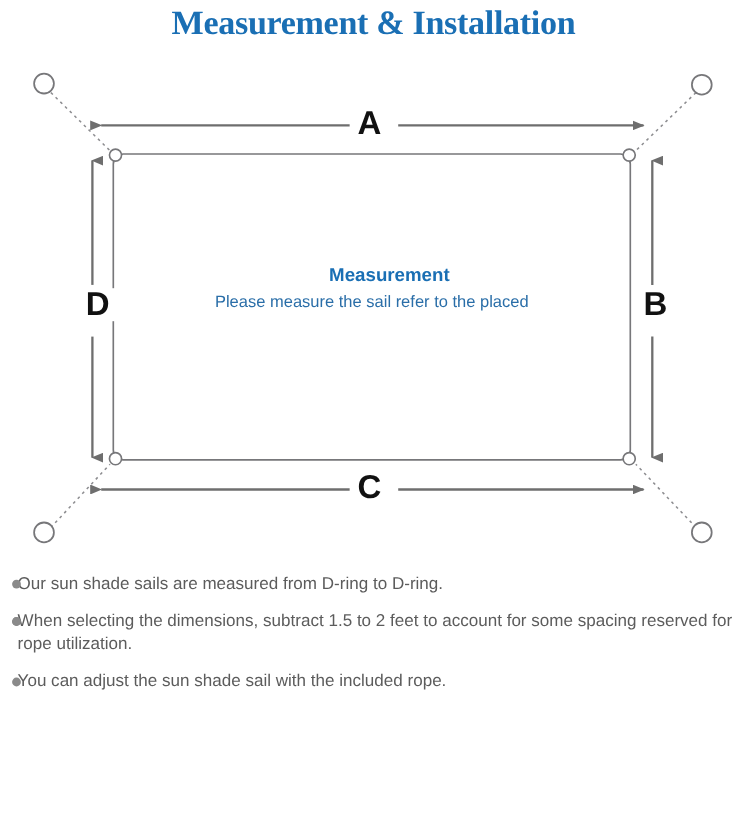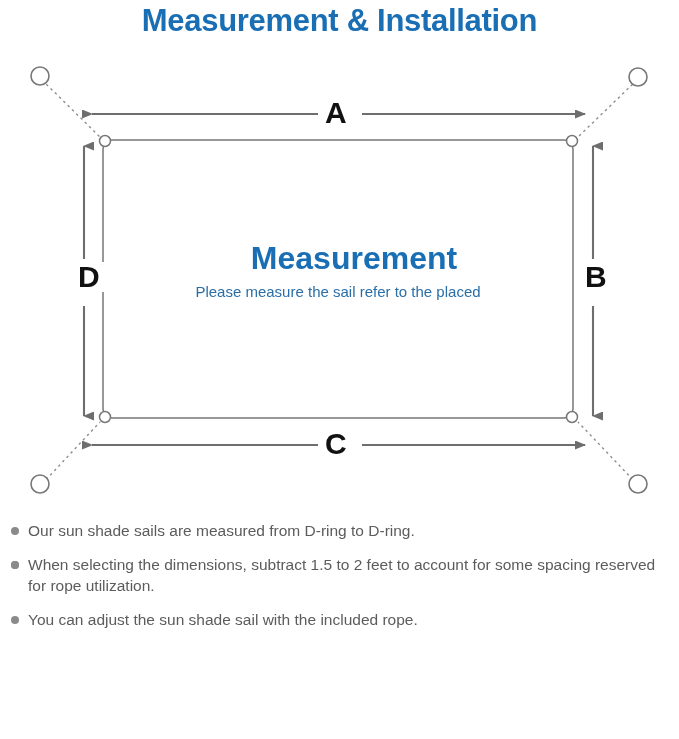--- a/index.html
+++ b/index.html
@@ -22,20 +22,21 @@
     top: 0;
     width: 679px;
     height: 42px;
     line-height: 42px;
     text-align: center;
     font-size: 31px;
     font-weight: bold;
     color: #1a6fb4;
     letter-spacing: -0.3px;
     white-space: nowrap;
+    font-family: Liberation Serif, serif;
   }
 
   
   #diagram {
     position: absolute;
     left: 0;
     top: 44px;
     width: 679px;
     height: 470px;
   }
@@ -61,21 +62,21 @@
 
   
   #center-block {
     position: absolute;
     left: 103px;
     top: 196px;
     width: 470px;
     text-align: center;
   }
   #center-title {
-    font-size: 32px;
+    font-size: 17px;
     font-weight: bold;
     color: #1a6fb4;
     line-height: 1.15;
     margin-left: 32px;
   }
   #center-sub {
     margin-top: 6px;
     font-size: 15px;
     color: #2a6ea8;
     line-height: 1.2;
@@ -83,21 +84,21 @@
 
   
   #notes {
     position: absolute;
     left: 0;
     top: 521px;
     width: 679px;
   }
   .note-row {
     position: relative;
-    padding-left: 28px;
+    padding-left: 16px;
     padding-right: 8px;
     margin-bottom: 14px;
     font-size: 15.5px;
     line-height: 1.32;
     color: #5c5c5c;
   }
   .note-bullet {
     position: absolute;
     left: 11px;
     top: 6px;

